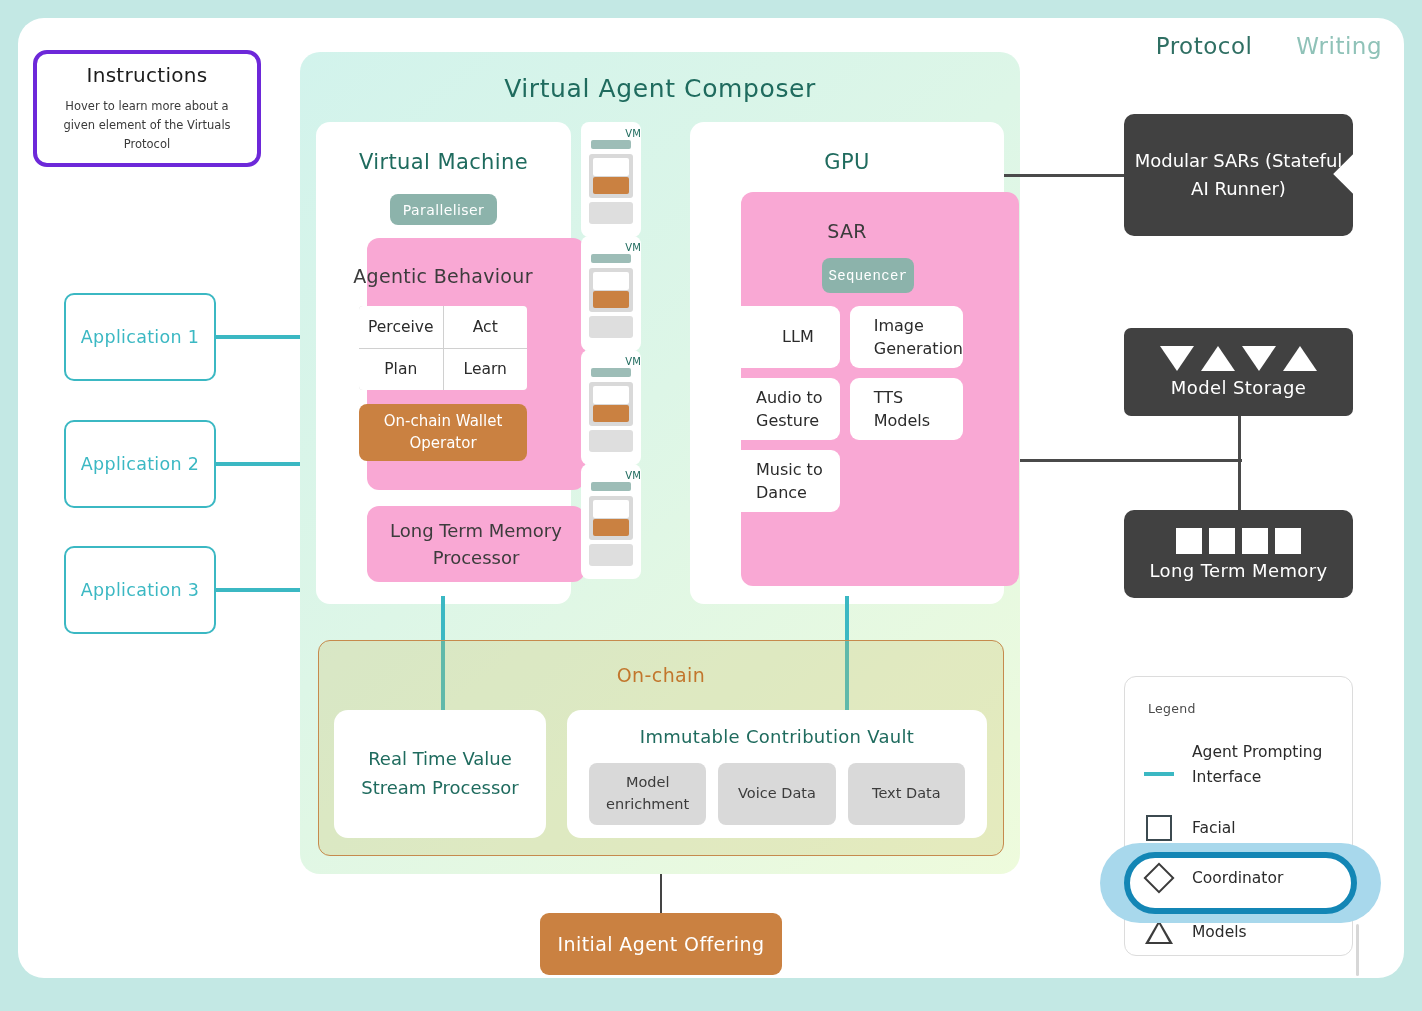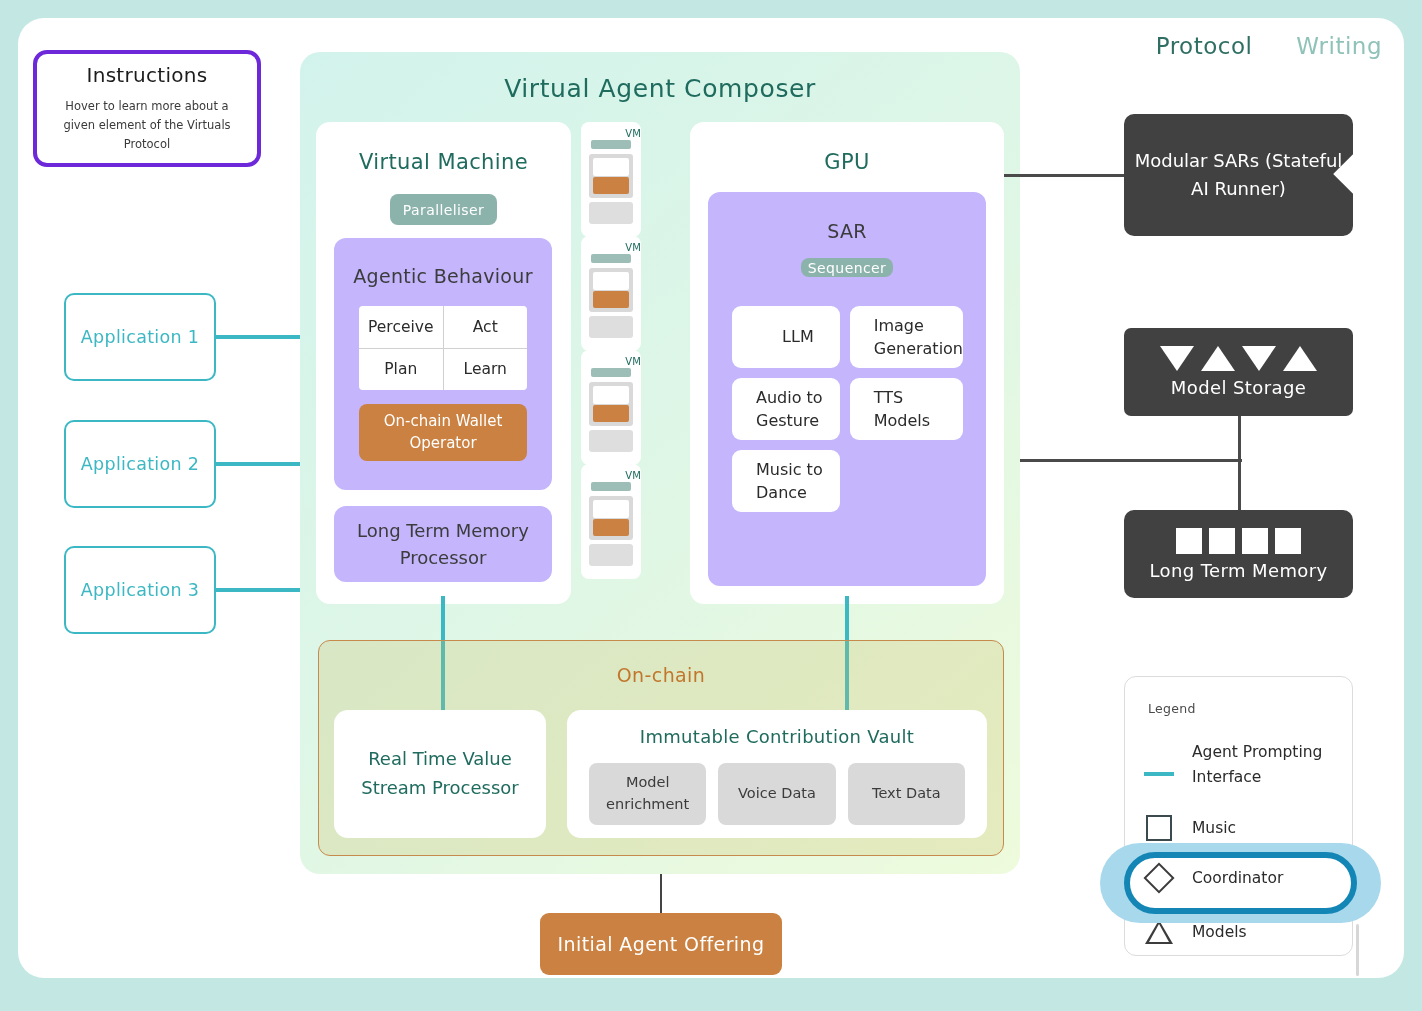--- a/index.html
+++ b/index.html
@@ -154,22 +154,23 @@
     align-items: center;
     justify-content: center;
     font-size: 14px;
     letter-spacing: .4px;
     cursor: pointer;
   }
   #paralleliser { left: 390px; top: 194px; width: 107px; height: 31px; }
 
   .graybox {
     position: absolute;
-    background: #c4b5fd;
+    background: #f9a8d4;
     border-radius: 12px;
+    margin-left: 33px;
   }
   #agentic-box { left: 334px; top: 238px; width: 218px; height: 252px; }
   #agentic-title {
     position: absolute; left: 334px; top: 265px; width: 218px;
     text-align: center; font-size: 19px; color: #3c3c3c; letter-spacing: .3px;
   }
 
   .grid2 {
     position: absolute;
     left: 359px; top: 306px; width: 168px; height: 84px;
@@ -250,21 +251,21 @@
 
   
   #gpu-panel { left: 690px; top: 122px; width: 314px; height: 482px; }
   #gpu-title { position:absolute; top: 28px; width: 100%; font-size: 21px; }
 
   #sar-box { left: 708px; top: 192px; width: 278px; height: 394px; }
   #sar-title {
     position:absolute; left: 708px; top: 220px; width: 278px;
     text-align:center; font-size: 19px; color: #3c3c3c; letter-spacing: .3px;
   }
-  #sequencer { left: 801px; top: 258px; width: 92px; height: 19px; }
+  #sequencer { left: 822px; top: 258px; width: 92px; height: 35px; font-family: Liberation Mono, monospace; }
 
   .model-grid {
     position: absolute;
     left: 732px; top: 306px; width: 231px;
     display: grid;
     grid-template-columns: 1fr 1fr;
     gap: 10px;
   }
   .model-grid > div {
     height: 62px;
@@ -608,21 +609,21 @@
     <div class="legend-icon">
         <div class="li-line"></div>
       </div>
     <div class="legend-label">Agent Prompting Interface</div>
   </div>
 
   <div class="legend-row" id="lr-mem">
     <div class="legend-icon">
         <div class="li-square"></div>
       </div>
-    <div class="legend-label">Music</div>
+    <div class="legend-label">Facial</div>
   </div>
 
   <div class="legend-row" id="lr-mod">
     <div class="legend-icon">
         <div class="li-triangle"></div>
       </div>
     <div class="legend-label">Models</div>
   </div>
 
   <div id="coord-glow"></div>

